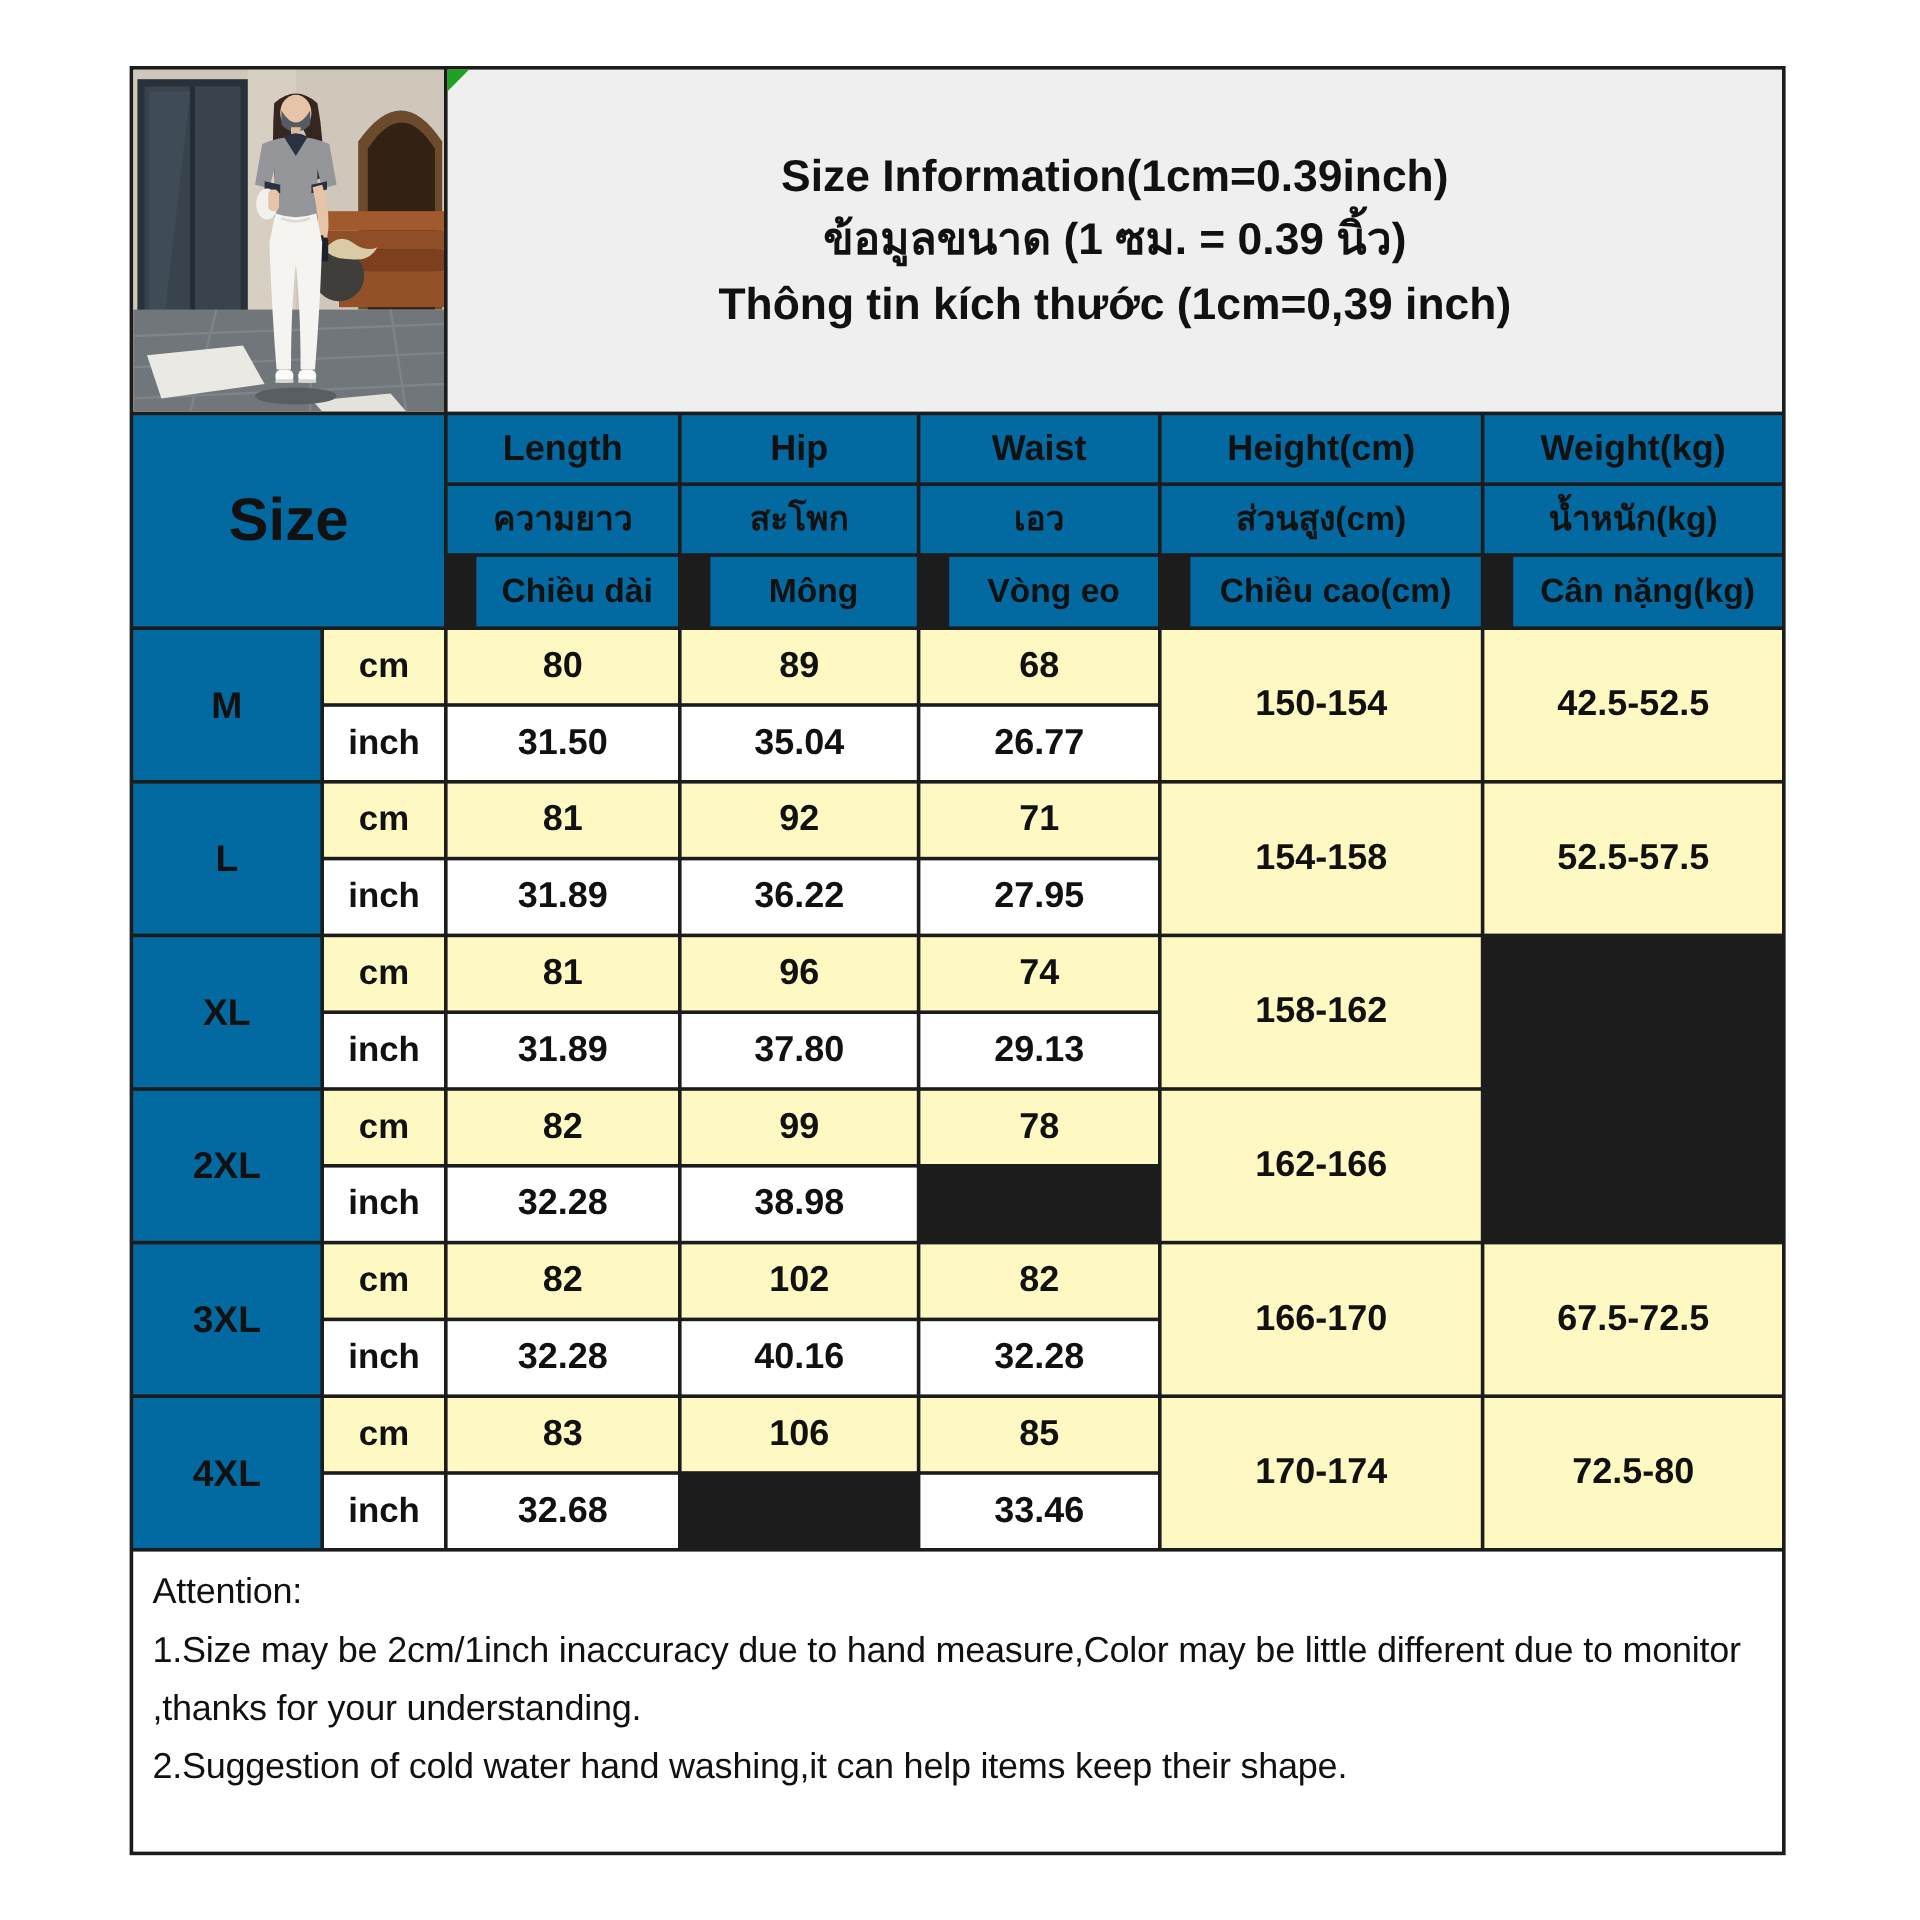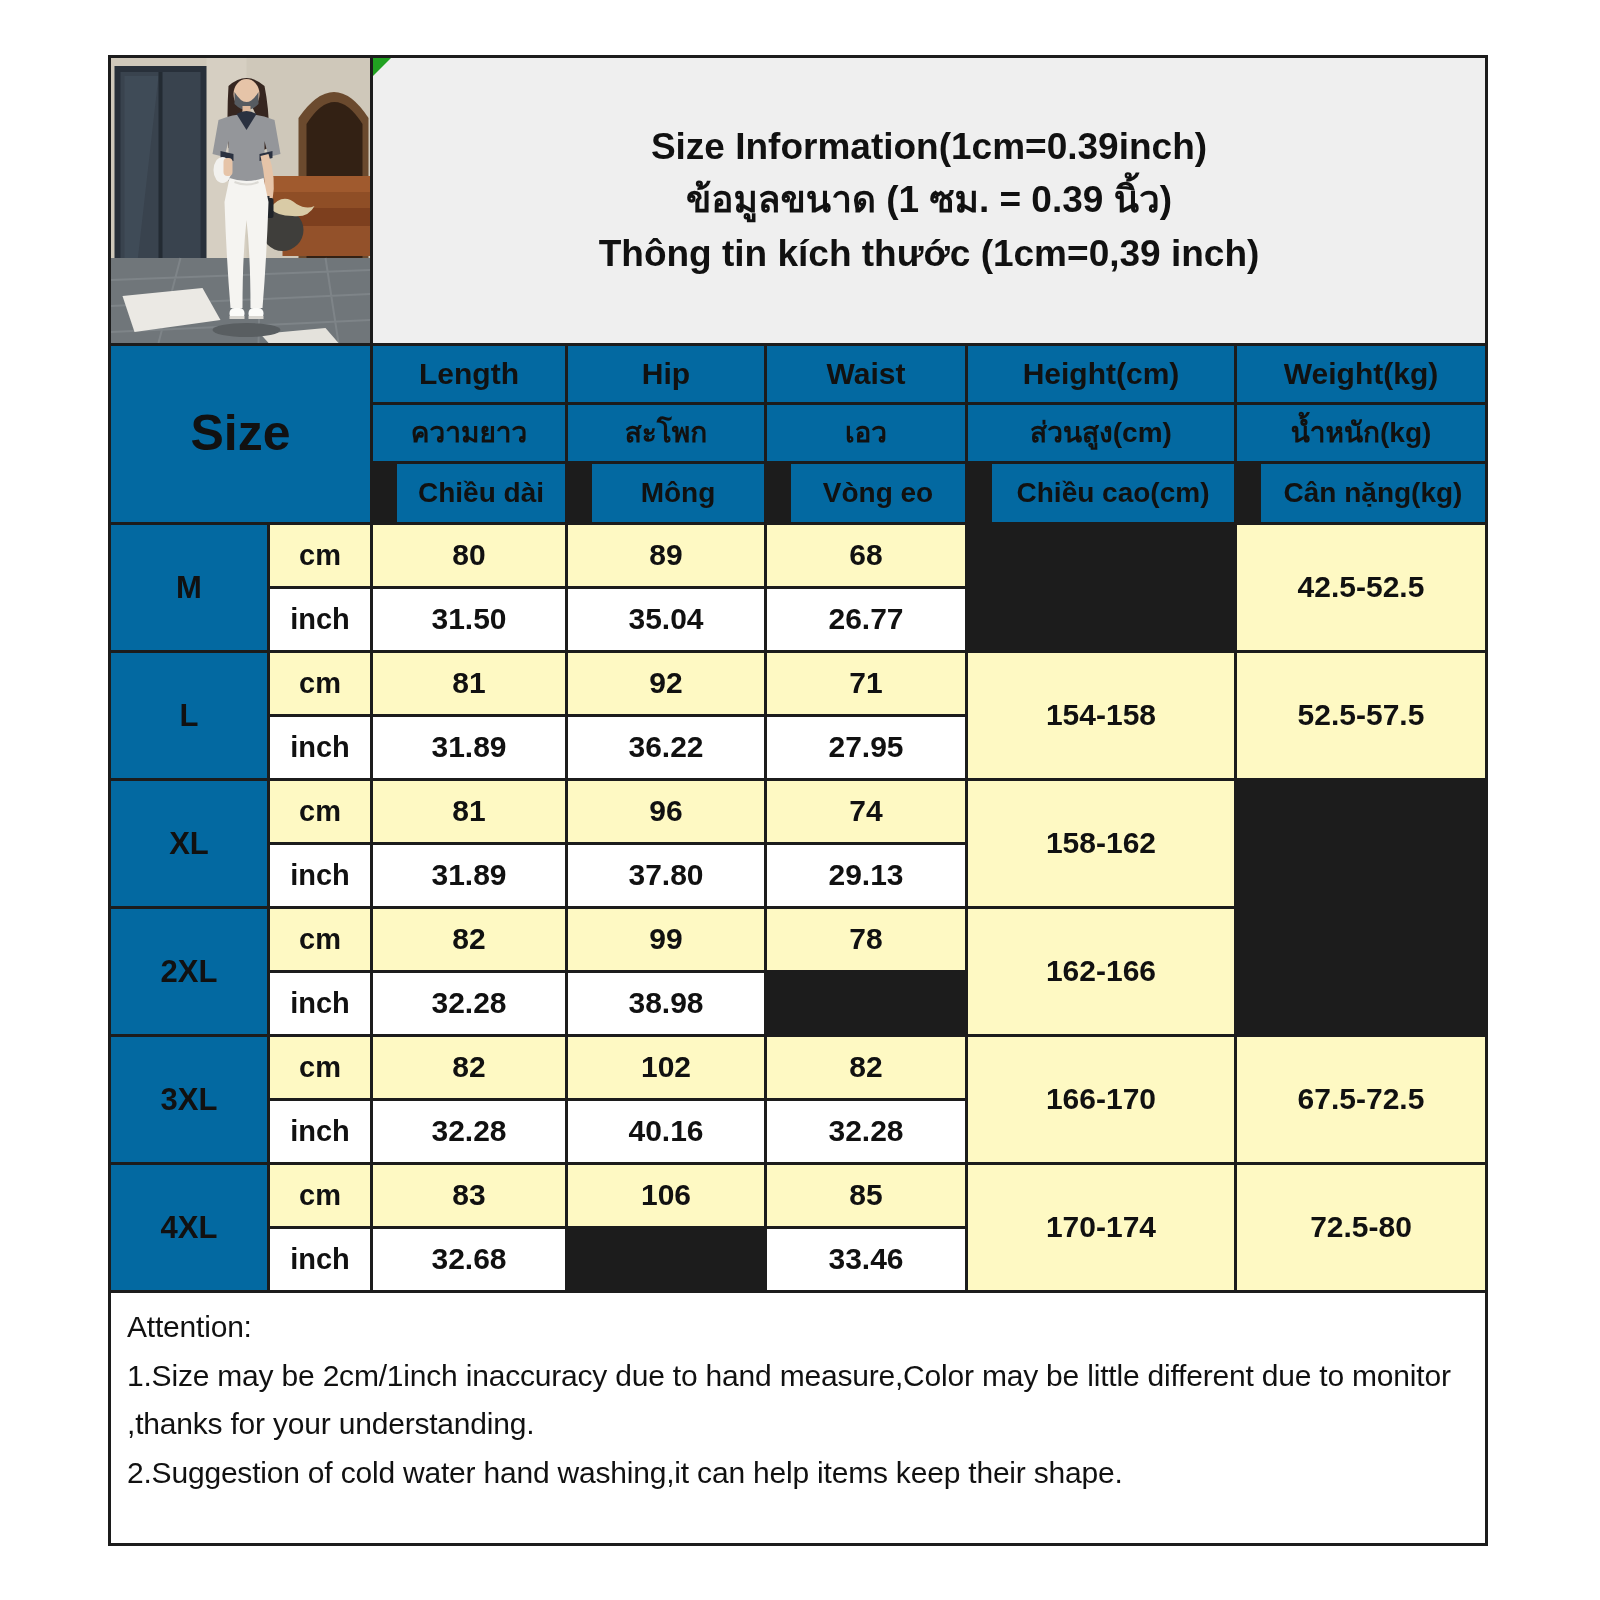--- a/index.html
+++ b/index.html
@@ -136,20 +136,21 @@
 
     <div class="cell c-head size-label" style="grid-area:5/1/7/2">M</div>
     <div class="cell c-band unit" style="grid-area:5/2">cm</div>
     <div class="cell c-band val" style="grid-area:5/3">80</div>
     <div class="cell c-band val" style="grid-area:5/4">89</div>
     <div class="cell c-band val" style="grid-area:5/5">68</div>
     <div class="cell unit" style="grid-area:6/2">inch</div>
     <div class="cell val" style="grid-area:6/3">31.50</div>
     <div class="cell val" style="grid-area:6/4">35.04</div>
     <div class="cell val" style="grid-area:6/5">26.77</div>
+    <div class="cell c-band range" style="grid-area:5/6/7/7">150-154</div>
     <div class="cell c-band range" style="grid-area:5/7/7/8">42.5-52.5</div>
 
     <div class="cell c-head size-label" style="grid-area:7/1/9/2">L</div>
     <div class="cell c-band unit" style="grid-area:7/2">cm</div>
     <div class="cell c-band val" style="grid-area:7/3">81</div>
     <div class="cell c-band val" style="grid-area:7/4">92</div>
     <div class="cell c-band val" style="grid-area:7/5">71</div>
     <div class="cell unit" style="grid-area:8/2">inch</div>
     <div class="cell val" style="grid-area:8/3">31.89</div>
     <div class="cell val" style="grid-area:8/4">36.22</div>

